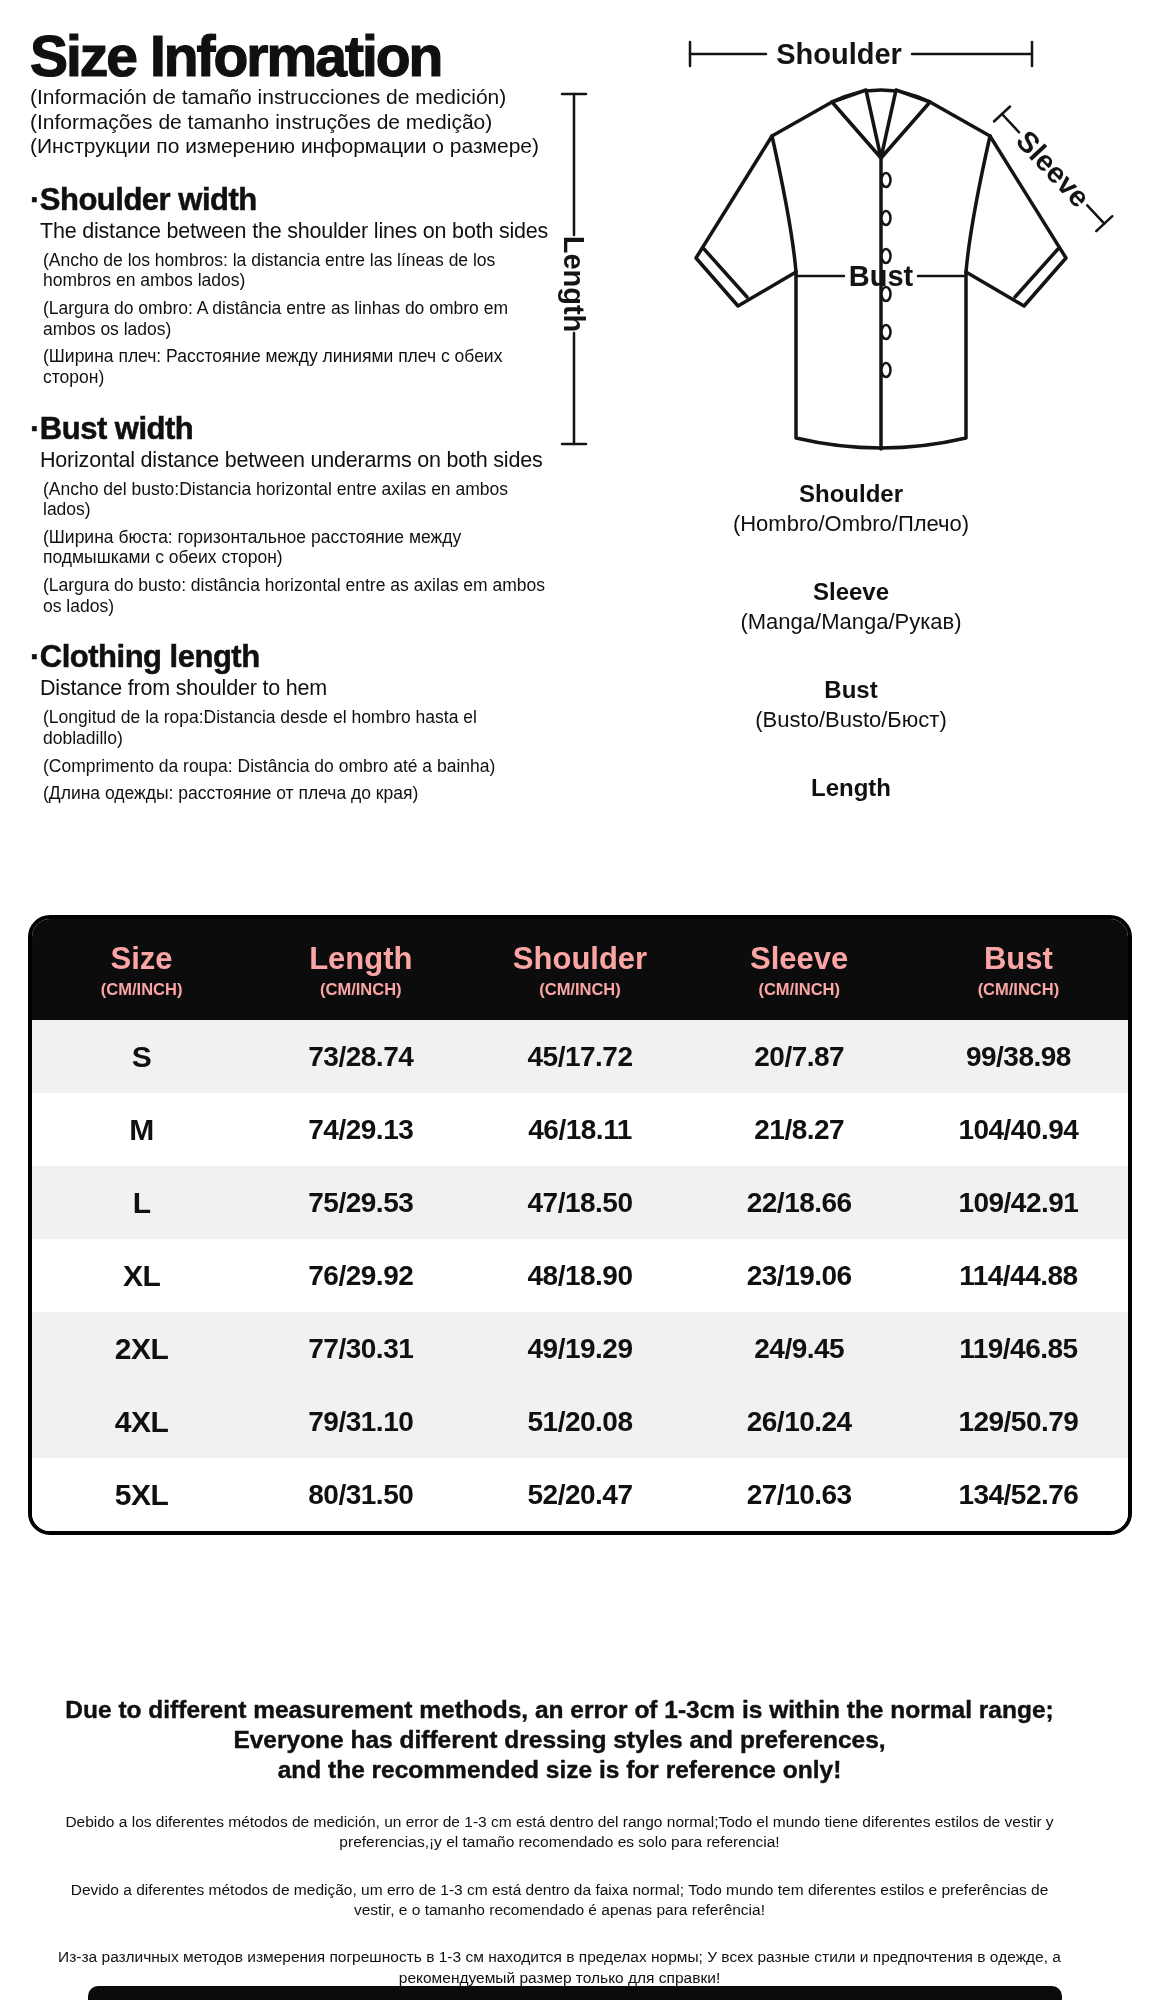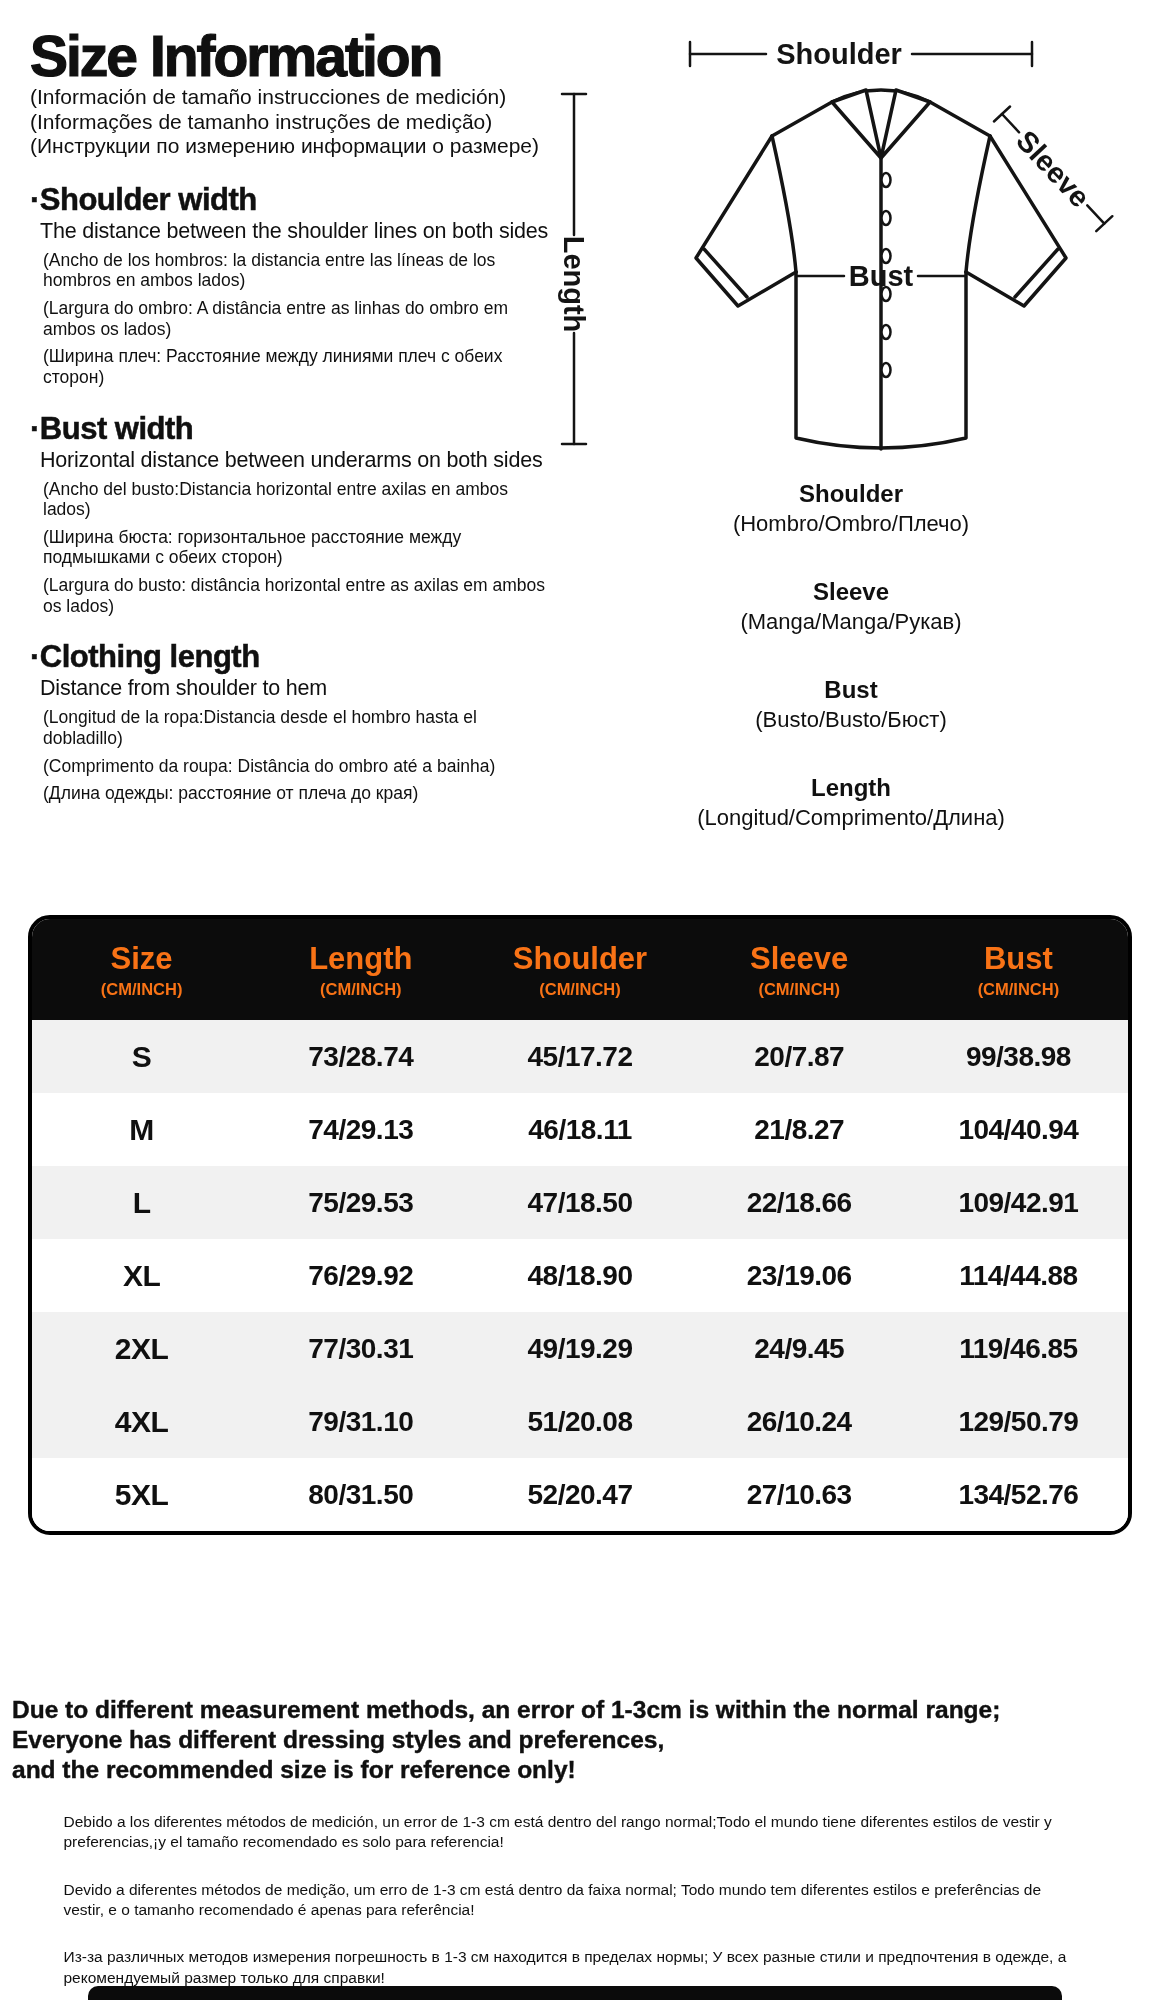--- a/index.html
+++ b/index.html
@@ -21,30 +21,30 @@
   .right-col{position:absolute;left:550px;top:30px;width:602px;text-align:center}
   svg.diagram{display:block;margin:0 auto}
   .legend{margin-top:10px}
   .legend-term{font-size:24px;font-weight:bold;margin:0}
   .legend-trans{font-size:22px;margin:3px 0 41px}
   
   .size-table{
     position:absolute;left:28px;top:915px;width:1096px;
     border:4px solid #000;border-radius:22px;overflow:hidden;background:#fff;
   }
-  .thead{display:flex;background:#0c0c0c;color:#f97316;height:101px;align-items:center}
+  .thead{display:flex;background:#0c0c0c;color:#fca5a5;height:101px;align-items:center}
   .th{flex:1;text-align:center}
   .th-label{font-size:31px;font-weight:bold}
   .th-unit{font-size:16.5px;font-weight:bold;margin-top:3px}
   .tr{display:flex;height:73px;align-items:center;background:#fff}
   .tr.alt{background:#f1f1f1}
   .td{flex:1;text-align:center;font-size:28px;font-weight:bold;letter-spacing:-.5px}
   .td.size-cell{font-size:30px}
   
-  .disclaimer{position:absolute;left:12px;top:1695px;width:1119px;}
+  .disclaimer{position:absolute;left:0;top:1695px;width:1119px;text-align:center}
   .disc-en{font-size:24.5px;font-weight:bold;line-height:1.22;margin:0;-webkit-text-stroke:.4px #101010}
   .disc-note{font-size:15.5px;line-height:1.32;width:1016px;margin:27px auto 0}
   .bottom-bar{position:absolute;left:88px;bottom:0;width:974px;height:14px;background:#0b0b0b;border-radius:10px 10px 0 0}
 </style>
 </head>
 <body>
 
 <div class="left-col">
   <h1 class="title">Size Information</h1>
   <p class="sub-trans">(Información de tamaño instrucciones de medición)</p>
@@ -134,21 +134,20 @@
   </svg>
 
   <div class="legend">
     <p class="legend-term">Shoulder</p>
     <p class="legend-trans">(Hombro/Ombro/Плечо)</p>
     <p class="legend-term">Sleeve</p>
     <p class="legend-trans">(Manga/Manga/Рукав)</p>
     <p class="legend-term">Bust</p>
     <p class="legend-trans">(Busto/Busto/Бюст)</p>
     <p class="legend-term">Length</p>
-    <p class="legend-trans">(Longitud/Comprimento/Длина)</p>
   </div>
 </div>
 
 <div class="size-table">
   <div class="thead">
     <div class="th">
       <div class="th-label">Size</div>
       <div class="th-unit">(CM/INCH)</div>
     </div>
     <div class="th">

